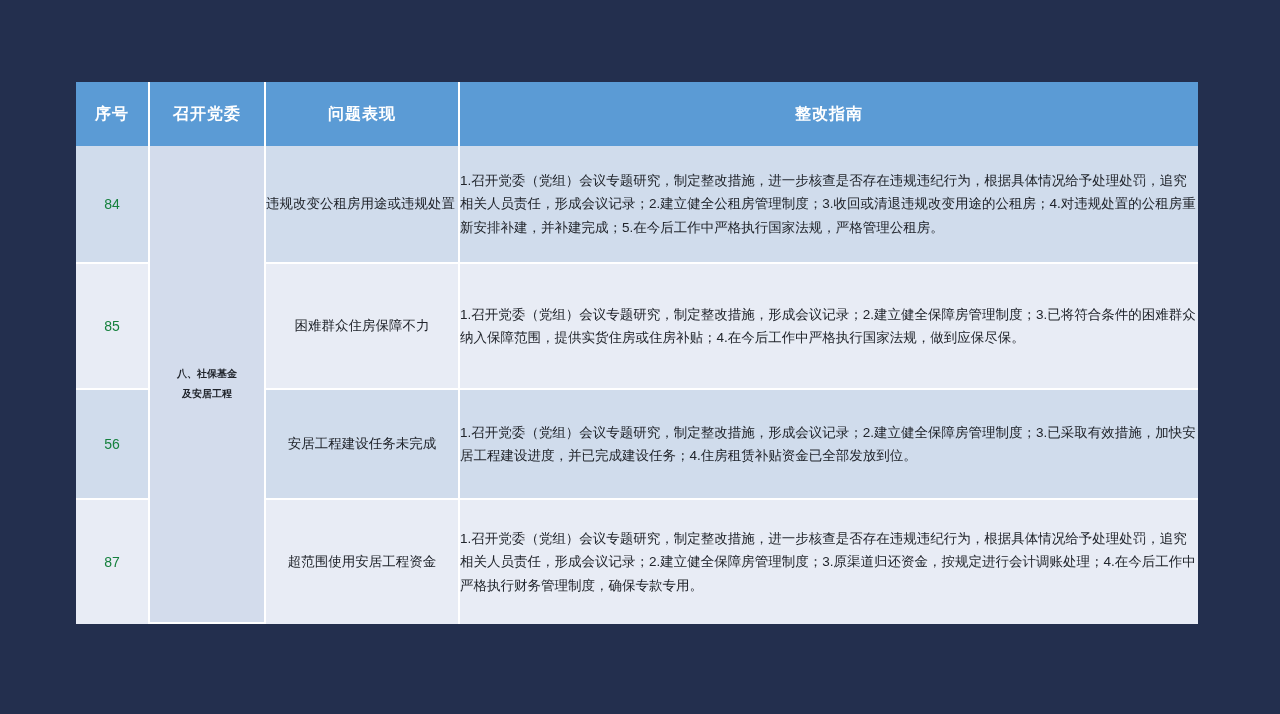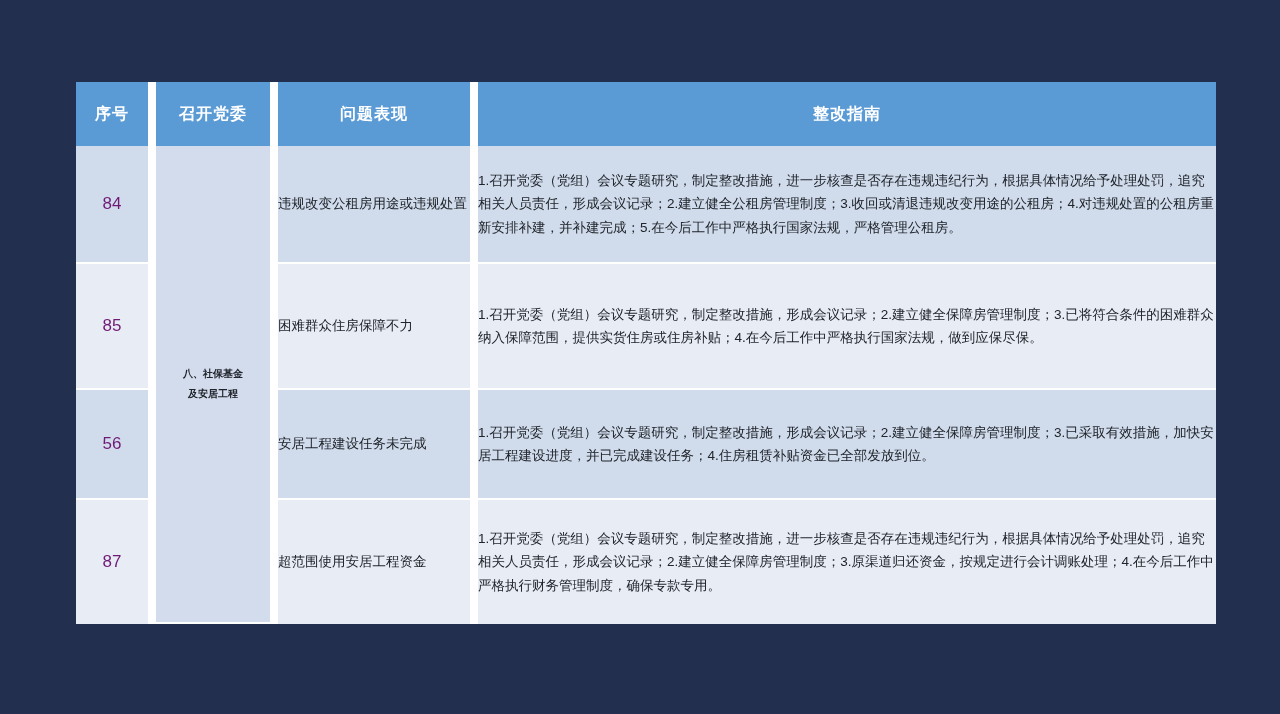--- a/index.html
+++ b/index.html
@@ -31,21 +31,21 @@
 
   table.audit-table {
     width: 1120px;
     border-collapse: separate;
     border-spacing: 0;
     table-layout: fixed;
   }
 
   table.audit-table td,
   table.audit-table th {
-    border-right: 8px solid #ffffff;
+    border-right: 2px solid #ffffff;
     border-bottom: 2px solid #ffffff;
     padding: 0;
     vertical-align: middle;
   }
   table.audit-table tr > *:last-child {
     border-right: none;
   }
   table.audit-table tr:last-child > * {
     border-bottom: none;
   }
@@ -61,35 +61,35 @@
     letter-spacing: 1px;
   }
   thead th.c1 { width: 72px; }
   thead th.c2 { width: 114px; }
   thead th.c3 { width: 192px; margin-top: 17px; }
   thead th.c4 { width: 738px; }
 
   
   td.seq {
     text-align: center;
-    font-size: 17px;
-    color: #701a75;
+    font-size: 14px;
+    color: #15803d;
   }
   td.topic {
     text-align: center;
     font-size: 10px;
     font-weight: bold;
     color: #20242b;
     background: #d3dcec;
     line-height: 2.0;
   }
   td.issue {
     font-size: 13.5px;
     color: #20242b;
-    text-align: left;
+    text-align: center;
     padding: 6px 12px;
     line-height: 1.65;
   }
   td.issue.left {
     text-align: left;
   }
   td.guide {
     font-size: 13.5px;
     color: #20242b;
     text-align: left;

